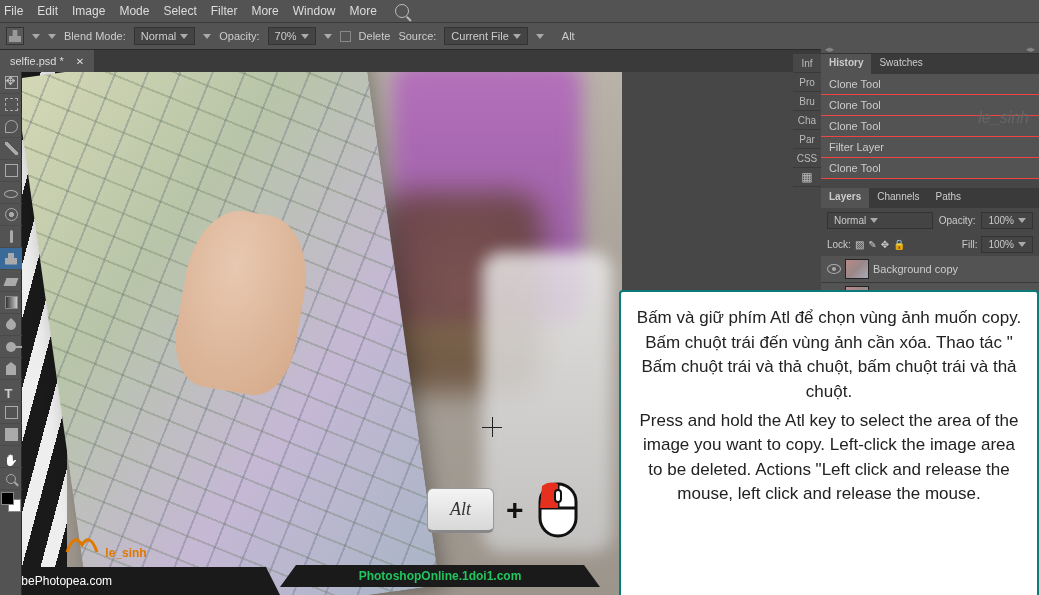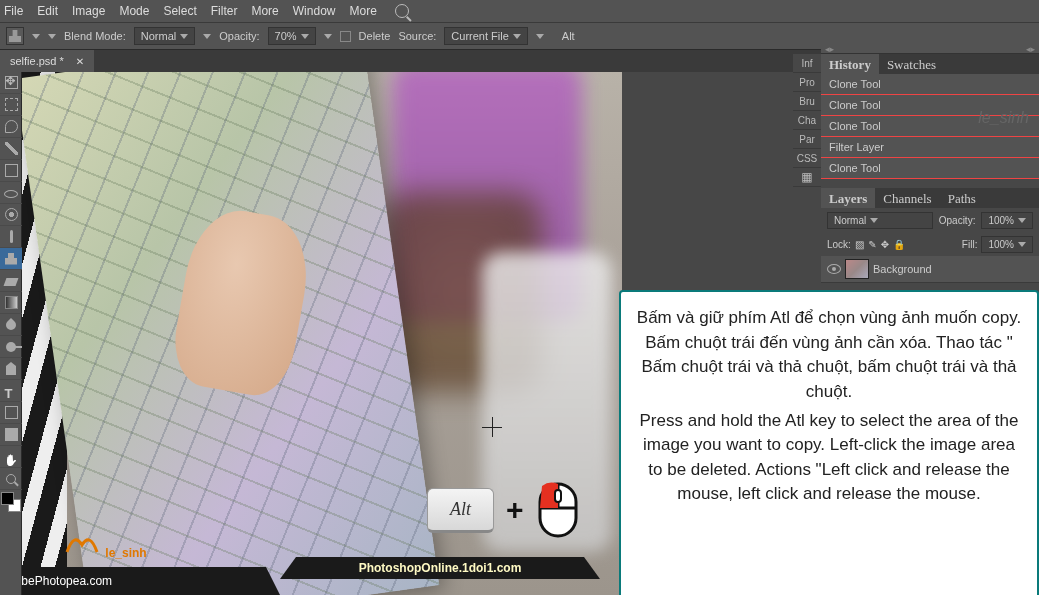--- a/index.html
+++ b/index.html
@@ -61,34 +61,34 @@
 .blur1 { position:absolute; right:40px; top:-10px; width:190px; height:260px; background: linear-gradient(180deg, #b565c0, #9050a0); filter: blur(10px); opacity:0.85; border-radius: 20px; }
 .blur2 { position:absolute; right:80px; top:120px; width:160px; height:200px; background: radial-gradient(#705030, #503520); filter: blur(14px); opacity:0.7; border-radius: 30px; }
 .blur3 { position:absolute; right:10px; top:180px; width:130px; height:300px; background: linear-gradient(#eee, #ccc); filter: blur(8px); opacity:0.8; border-radius: 20px; }
 .crosshair { position:absolute; left:460px; top:345px; width:20px; height:20px; }
 .crosshair::before, .crosshair::after { content:''; position:absolute; background:#222; }
 .crosshair::before { width:20px; height:1px; top:10px; }
 .crosshair::after { width:1px; height:20px; left:10px; }
 .logo-wm { position:absolute; bottom:35px; left:40px; color:#e07800; font-size:12px; font-weight:bold; }
 .logo-wm svg { width:40px; height:30px; }
 .footer-l { position:absolute; bottom:0; left:-22px; width:280px; height:28px; background:#1a1a1a; color:#fff; font-size:12px; font-weight:normal; display:flex; align-items:center; clip-path: polygon(0 0, 95% 0, 100% 100%, 0 100%); }
-.footer-r { position:absolute; bottom:16px; left:258px; width:320px; height:22px; background:#1a1a1a; color:#fef9c3; font-size:12px; font-weight:bold; display:flex; align-items:center; justify-content:center; clip-path: polygon(5% 0, 95% 0, 100% 100%, 0 100%); }
+.footer-r { position:absolute; bottom:8px; left:258px; width:320px; height:22px; background:#1a1a1a; color:#22c55e; font-size:12px; font-weight:bold; display:flex; align-items:center; justify-content:center; clip-path: polygon(5% 0, 95% 0, 100% 100%, 0 100%); }
 
 .altbox { position:absolute; left:405px; bottom:55px; display:flex; align-items:center; gap:12px; }
 .key { background: linear-gradient(#f4f4f4, #d8d8d8); border: 1px solid #999; border-bottom: 3px solid #888; border-radius: 6px; padding: 10px 22px; font-size: 18px; font-style: italic; color: #333; font-family: serif; }
 .plus { font-size: 30px; font-weight: bold; color: #111; }
 .mouse { width: 44px; height: 60px; }
 
 .rpanel { position: absolute; right: 0; top: 44px; width: 218px; background: #474747; color: #ccc; font-size: 11px; }
 .collapse-bar { height: 10px; background: #535353; display:flex; justify-content:space-between; padding:0 4px; align-items:center; font-size:9px; color:#888; border-bottom:1px solid #333; }
 .vtabs { position:absolute; right:218px; top:54px; width:28px; background:#474747; }
 .vtab { height:19px; font-size:10px; color:#bbb; display:flex; align-items:center; justify-content:center; border-bottom:1px solid #3a3a3a; }
 .vtab.ic { font-size: 12px; }
 .ptabs { display:flex; background:#3a3a3a; height:20px; }
-.ptab { padding: 3px 8px; font-size:13px;font-family:Liberation Serif, serif; }
+.ptab { padding: 3px 8px; font-size:10px; }
 .ptab.act { background:#535353; font-weight:bold; }
 .hitem { padding: 4px 8px; background:#535353; border-bottom:1px solid #ef4444; font-size:11px; }
 .ltabs { display:flex; background:#3a3a3a; height:20px; margin-top:9px; }
 .lrow { display:flex; align-items:center; gap:4px; padding:3px 6px; background:#535353; border-bottom:1px solid #3a3a3a; }
 .lopts { display:flex; align-items:center; gap:6px; padding:4px 6px; background:#474747; font-size:10px; }
 .llock { display:flex; align-items:center; gap:4px; padding:3px 6px; background:#474747; font-size:10px; }
 .eye-ic { width:14px; height:10px; border:1px solid #aaa; border-radius:50%; position:relative; }
 .eye-ic::after { content:''; position:absolute; width:4px; height:4px; background:#aaa; border-radius:50%; top:2px; left:4px; }
 .thumb { width:24px; height:20px; background: linear-gradient(135deg,#b88,#988,#aab); border:1px solid #222; }
 .wm-right { position:absolute; right:10px; top:65px; color:#666; font-size:16px; font-style:italic; pointer-events:none; }
@@ -290,20 +290,25 @@
     <span>🔒</span>
     <span style="margin-left:auto">Fill:</span>
     <div class="dd">
         <span>100%</span>
         <span class="tri"></span>
       </div>
   </div>
   <div class="lrow">
     <span class="eye-ic"></span>
     <div class="thumb"></div>
+    <span>Background copy</span>
+  </div>
+  <div class="lrow">
+    <span class="eye-ic"></span>
+    <div class="thumb"></div>
     <span>Background</span>
   </div>
   <div class="wm-right">le_sinh</div>
 </div>
 
 <div class="overlay">
   <p>Bấm và giữ phím Atl để chọn vùng ảnh muốn copy. Bấm chuột trái đến vùng ảnh cần xóa. Thao tác " Bấm chuột trái và thả chuột, bấm chuột trái và thả chuột.</p>
   <p>Press and hold the Atl key to select the area of the image you want to copy. Left-click the image area to be deleted. Actions "Left click and release the mouse, left click and release the mouse.</p>
 </div>
 

